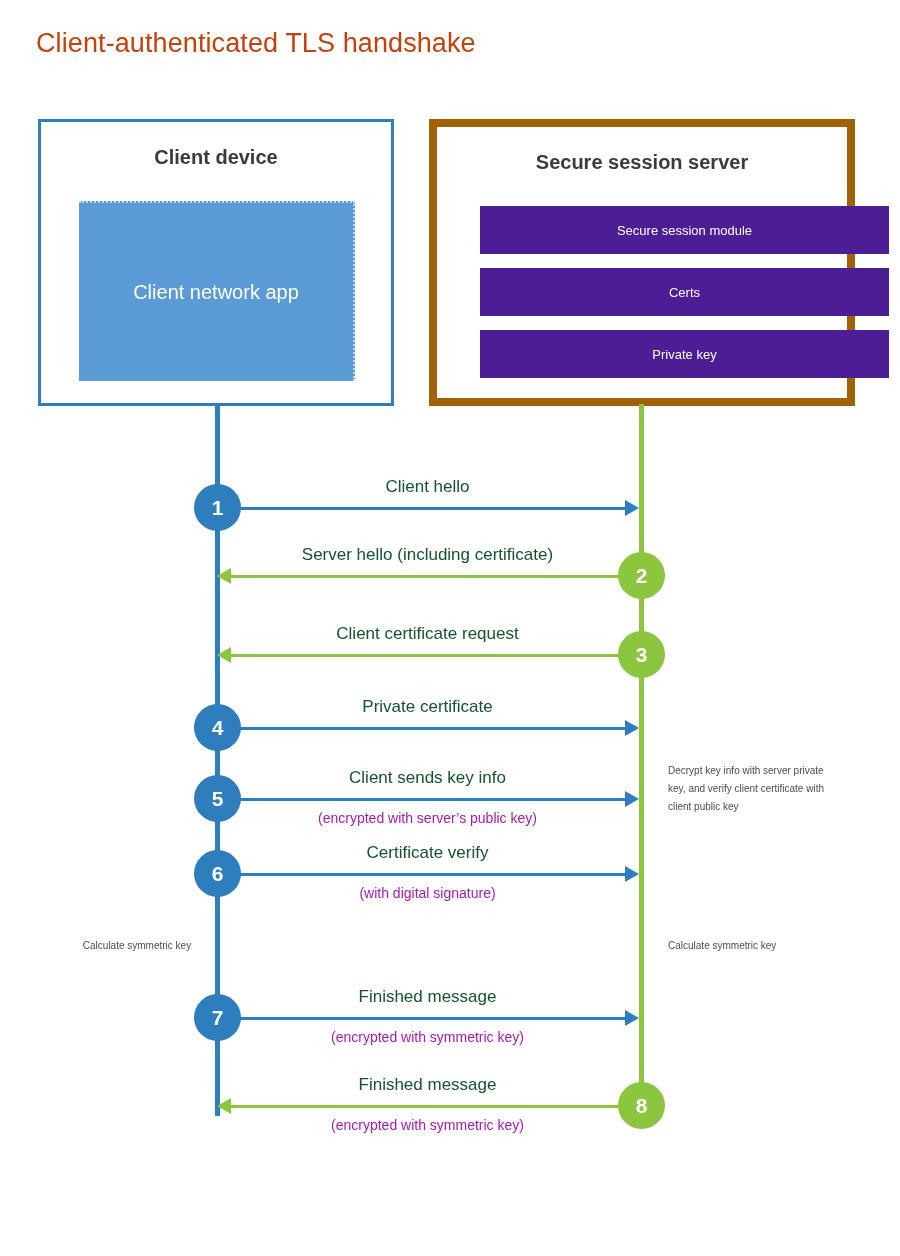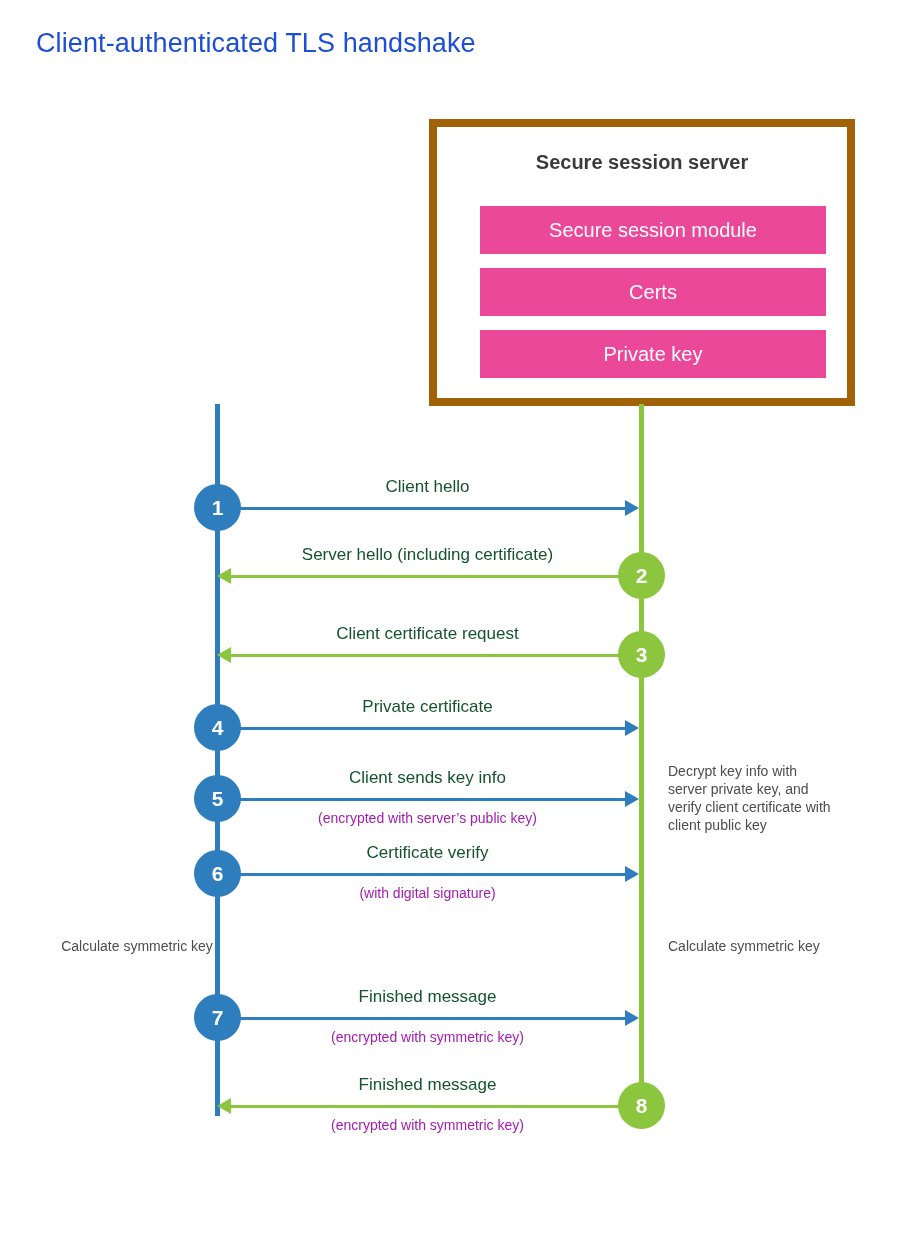--- a/index.html
+++ b/index.html
@@ -14,21 +14,21 @@
     -webkit-font-smoothing: antialiased;
   }
   #stage { position: absolute; inset: 0; }
 
   
   .title {
     position: absolute;
     left: 36px; top: 28px;
     font-size: 27px;
     font-weight: 400;
-    color: #1d4ed8;
+    color: #c2410c;
     letter-spacing: .1px;
     white-space: nowrap;
   }
 
   
   .actor-box {
     position: absolute;
     background: #ffffff;
   }
   .actor-box.client {
@@ -68,27 +68,27 @@
     line-height: 27px;
     text-align: center;
     font-weight: 400;
     max-width: 180px;
   }
 
   
   .srv-item {
     position: absolute;
     left: 43px;
-    width: 346px; height: 48px;
-    background: #ec4899;
+    width: 409px; height: 48px;
+    background: #4c1d95;
     display: flex;
     align-items: center;
     justify-content: center;
     color: #ffffff;
-    font-size: 20px;
+    font-size: 13px;
     font-weight: 400;
   }
   .srv-item.i0 { top: 79px; }
   .srv-item.i1 { top: 141px; }
   .srv-item.i2 { top: 203px; }
 
   
   .lifeline {
     position: absolute;
     width: 5px;
@@ -151,35 +151,41 @@
     text-align: center;
     font-size: 14px;
     color: #a21caf;
     top: 12px;
     white-space: nowrap;
   }
 
   
   .note {
     position: absolute;
-    font-size: 14px;
+    font-size: 10px;
     line-height: 18px;
     color: #4d4d4d;
   }
   .note.right-note { left: 668px; top: 762px; width: 170px; text-align: left; }
   .note.calc-client { left: 58px; top: 937px; width: 158px; text-align: center; }
   .note.calc-server { left: 668px; top: 937px; width: 158px; text-align: left; }
 </style>
 </head>
 <body>
 
 <div id="stage">
 
   <div class="title">Client-authenticated TLS handshake</div>
 
+  <div class="actor-box client">
+    <div class="actor-title">Client device</div>
+    <div class="client-app">
+      <span>Client network app</span>
+    </div>
+  </div>
 
   <div class="actor-box server">
     <div class="actor-title">Secure session server</div>
     <div class="srv-item i0">Secure session module</div>
     <div class="srv-item i1">Certs</div>
     <div class="srv-item i2">Private key</div>
   </div>
 
   <div class="lifeline client"></div>
   <div class="lifeline server"></div>

